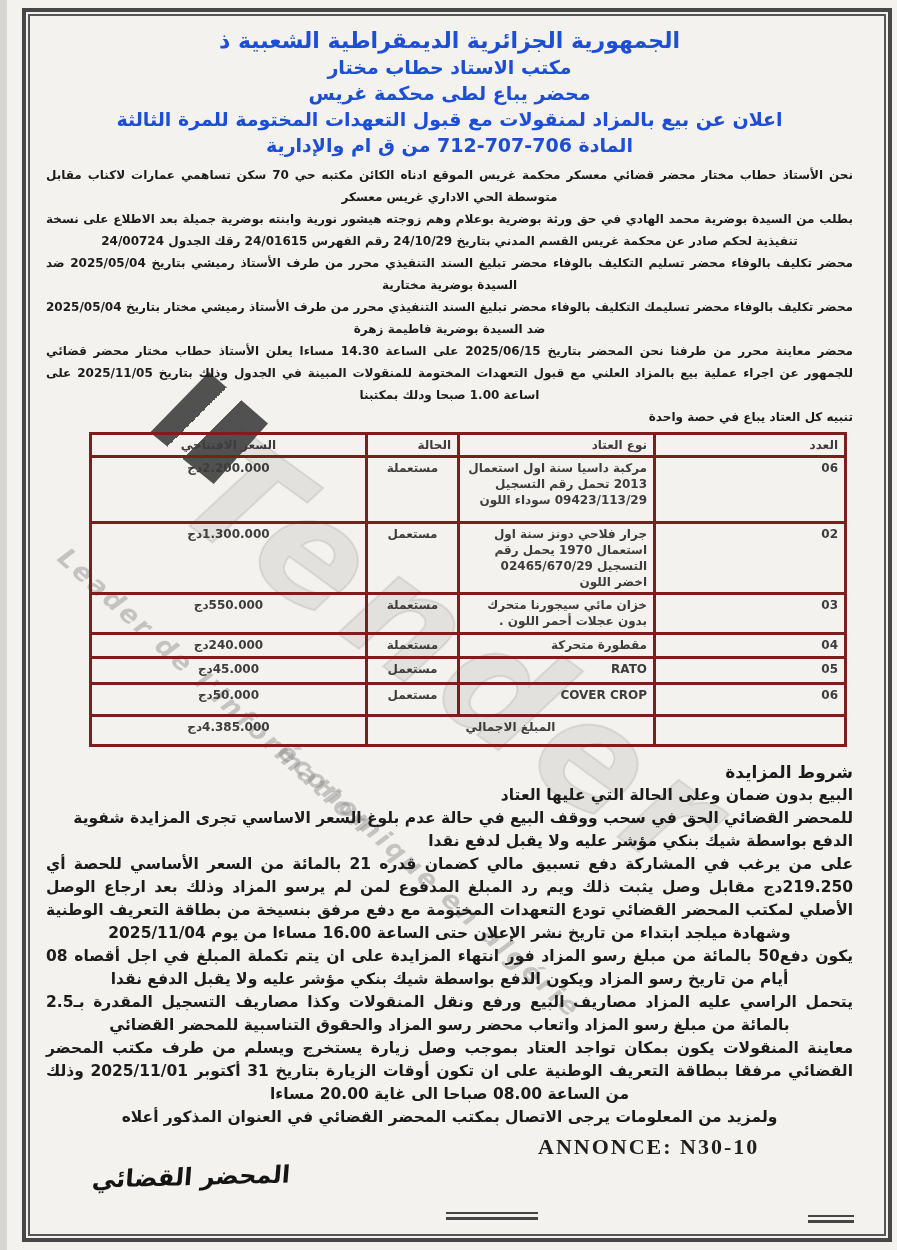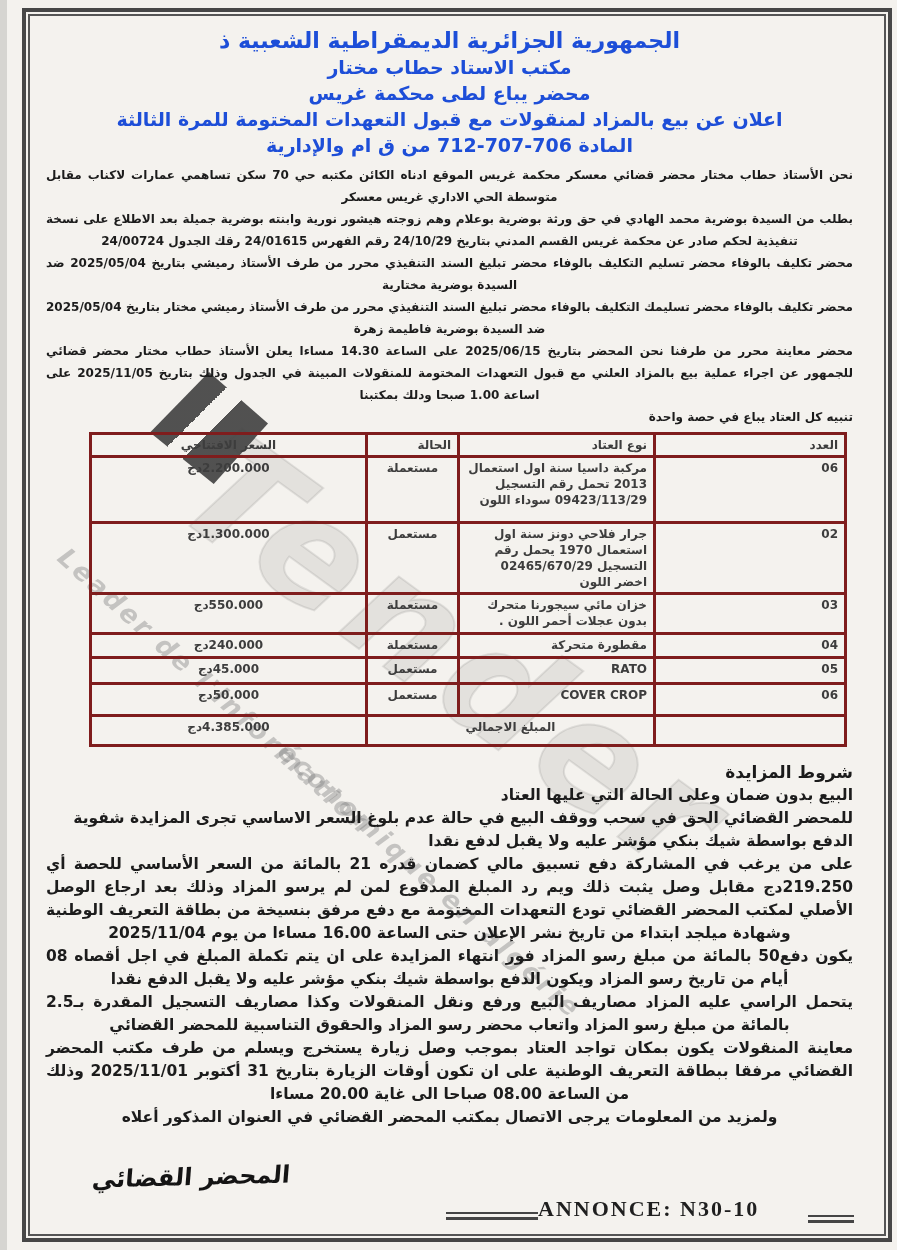--- a/index.html
+++ b/index.html
@@ -60,21 +60,21 @@
 
   
   .signature{
     position:absolute;left:92px;top:1163px;z-index:3;
     font-size:24px;font-weight:bold;color:#141414;
     transform:rotate(-1.5deg) skewX(-6deg);
   }
 
   
   .annonce{
-    position:absolute;left:538px;top:1196px;z-index:3;direction:ltr;
+    position:absolute;left:538px;top:1134px;z-index:3;direction:ltr;
     font-family:"Liberation Serif",serif;font-weight:bold;
     font-size:22px;letter-spacing:2px;color:#1f1f1f;
   }
   .rule{position:absolute;z-index:3;height:3px;border-top:2px solid #454545;border-bottom:3px solid #454545;}
   .rule-left{left:446px;top:1212px;width:92px;}
   .rule-right{left:808px;top:1215px;width:46px;}
 
   
   .wm{position:absolute;z-index:1;pointer-events:none;}
   .wm-logo{left:150px;top:372px;width:118px;height:112px;

